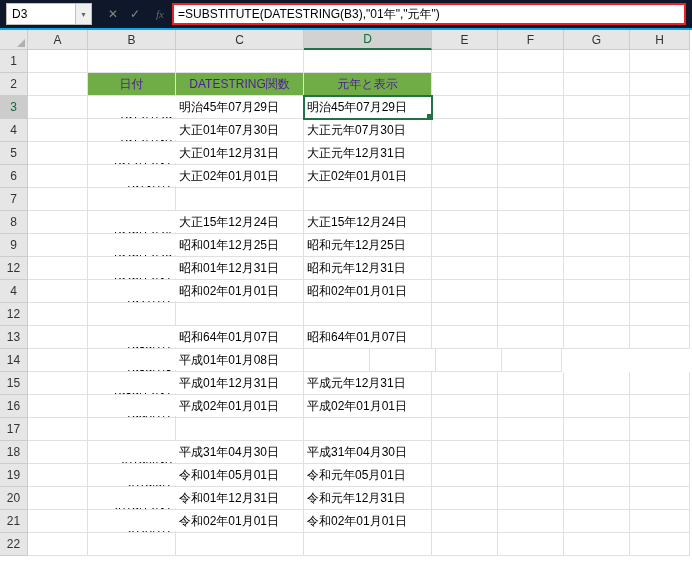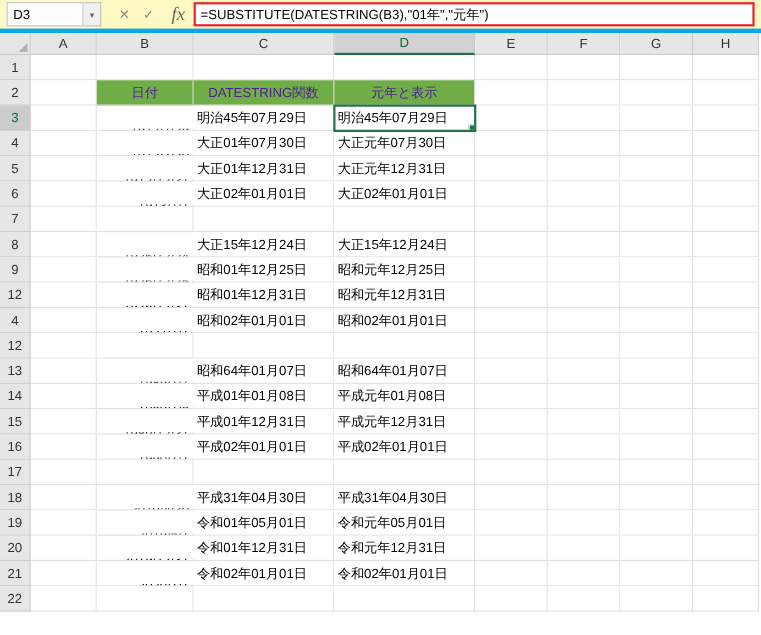--- a/index.html
+++ b/index.html
@@ -9,22 +9,22 @@
   background: #fff;
   color: #000;
   width: 692px;
   height: 577px;
   overflow: hidden;
 }
 .fx-bar {
   display: flex;
   align-items: center;
   height: 30px;
-  border-bottom: 4px solid #0ea5e9;
-  background: #fef9c3;
+  border-bottom: 2px solid #0ea5e9;
+  background: #0f172a;
   justify-content: center;
 }
 .name-box {
   width: 70px;
   height: 22px;
   background: #fff;
   border: 1px solid #c0c0c0;
   display: flex;
   align-items: center;
   padding: 0 5px;
@@ -50,21 +50,21 @@
   align-items: center;
   justify-content: center;
   color: #888;
   cursor: pointer;
 }
 .fx-label {
   font-style: italic;
   font-family: "Times New Roman", serif;
   color: #666;
   margin-left: 10px;
-  font-size: 17px;
+  font-size: 11px;
 }
 .formula-input {
   flex: 1;
   height: 22px;
   border: 2px solid #ed2024;
   background: #fff;
   display: flex;
   align-items: center;
   padding: 0 4px;
   margin-left: 8px;
@@ -336,21 +336,20 @@
         <div class="cell wE"></div>
         <div class="cell wF"></div>
         <div class="cell wG"></div>
         <div class="cell wH"></div>
       </div>
       <div class="data-row">
         <div class="row-header">14</div>
         <div class="cell wA"></div>
         <div class="cell wB right">1989/1/8</div>
         <div class="cell wC">平成01年01月08日</div>
-        <div class="cell wD">平成元年01月08日</div>
         <div class="cell wE"></div>
         <div class="cell wF"></div>
         <div class="cell wG"></div>
         <div class="cell wH"></div>
       </div>
       <div class="data-row">
         <div class="row-header">15</div>
         <div class="cell wA"></div>
         <div class="cell wB right">1989/12/31</div>
         <div class="cell wC">平成01年12月31日</div>

